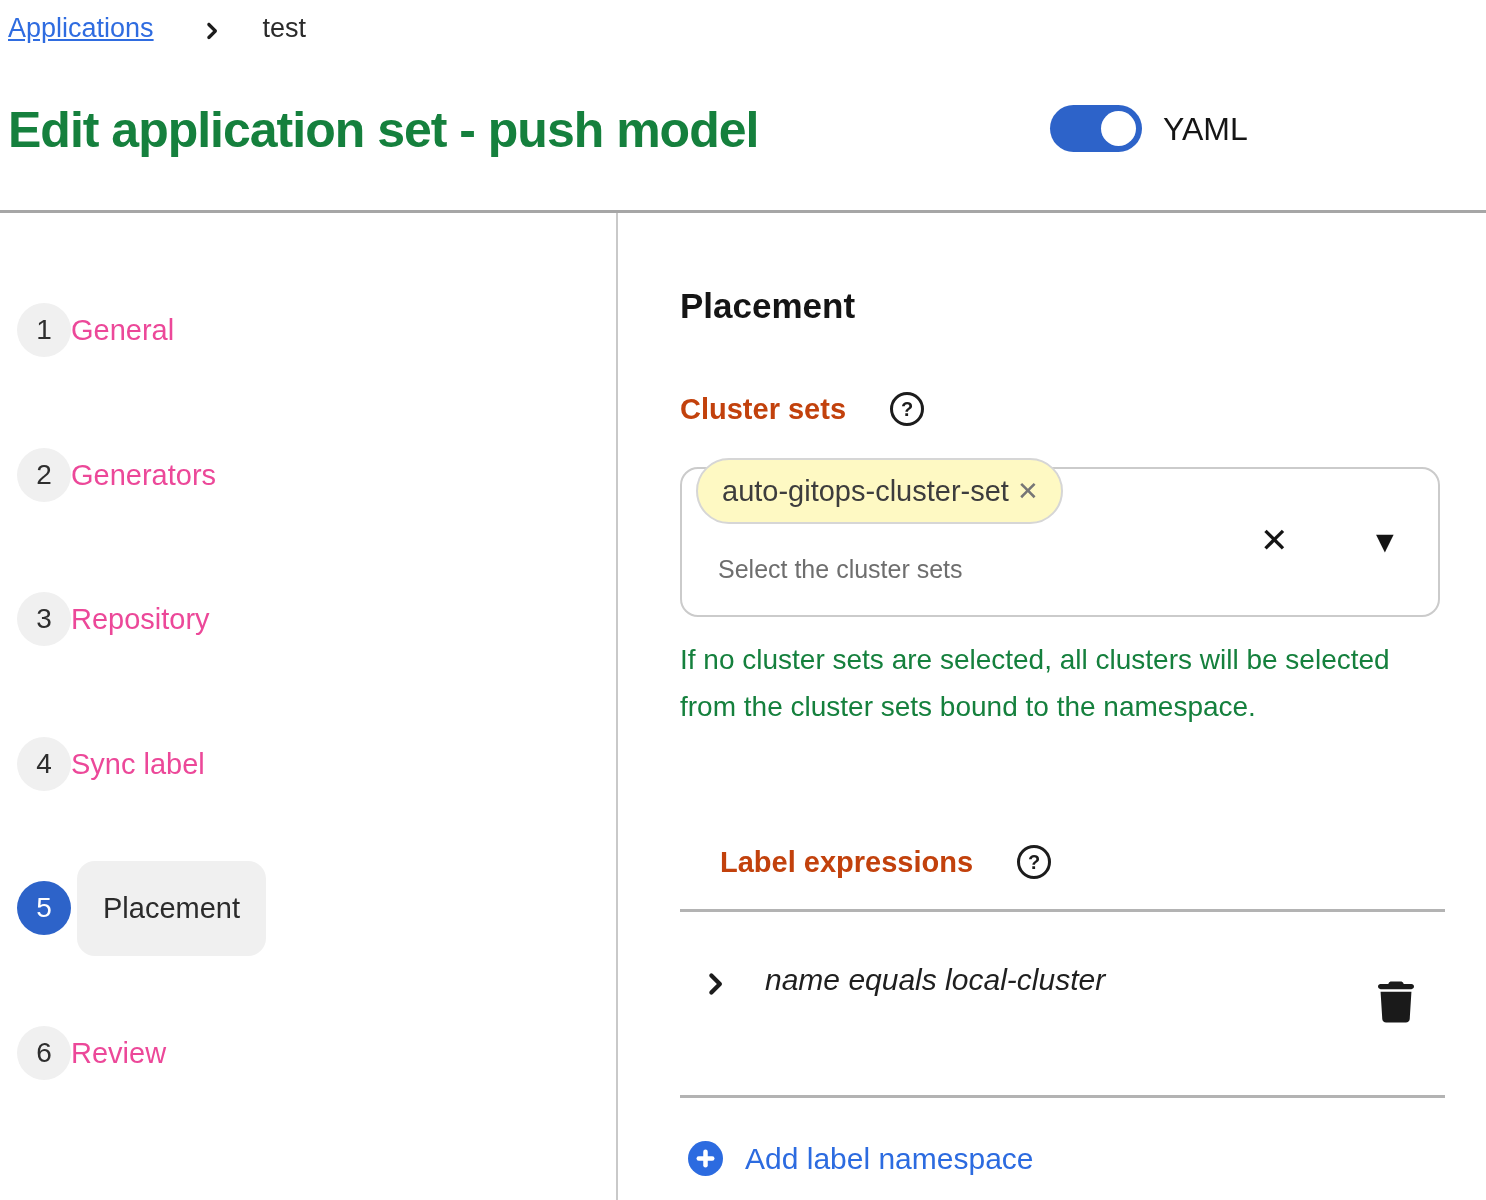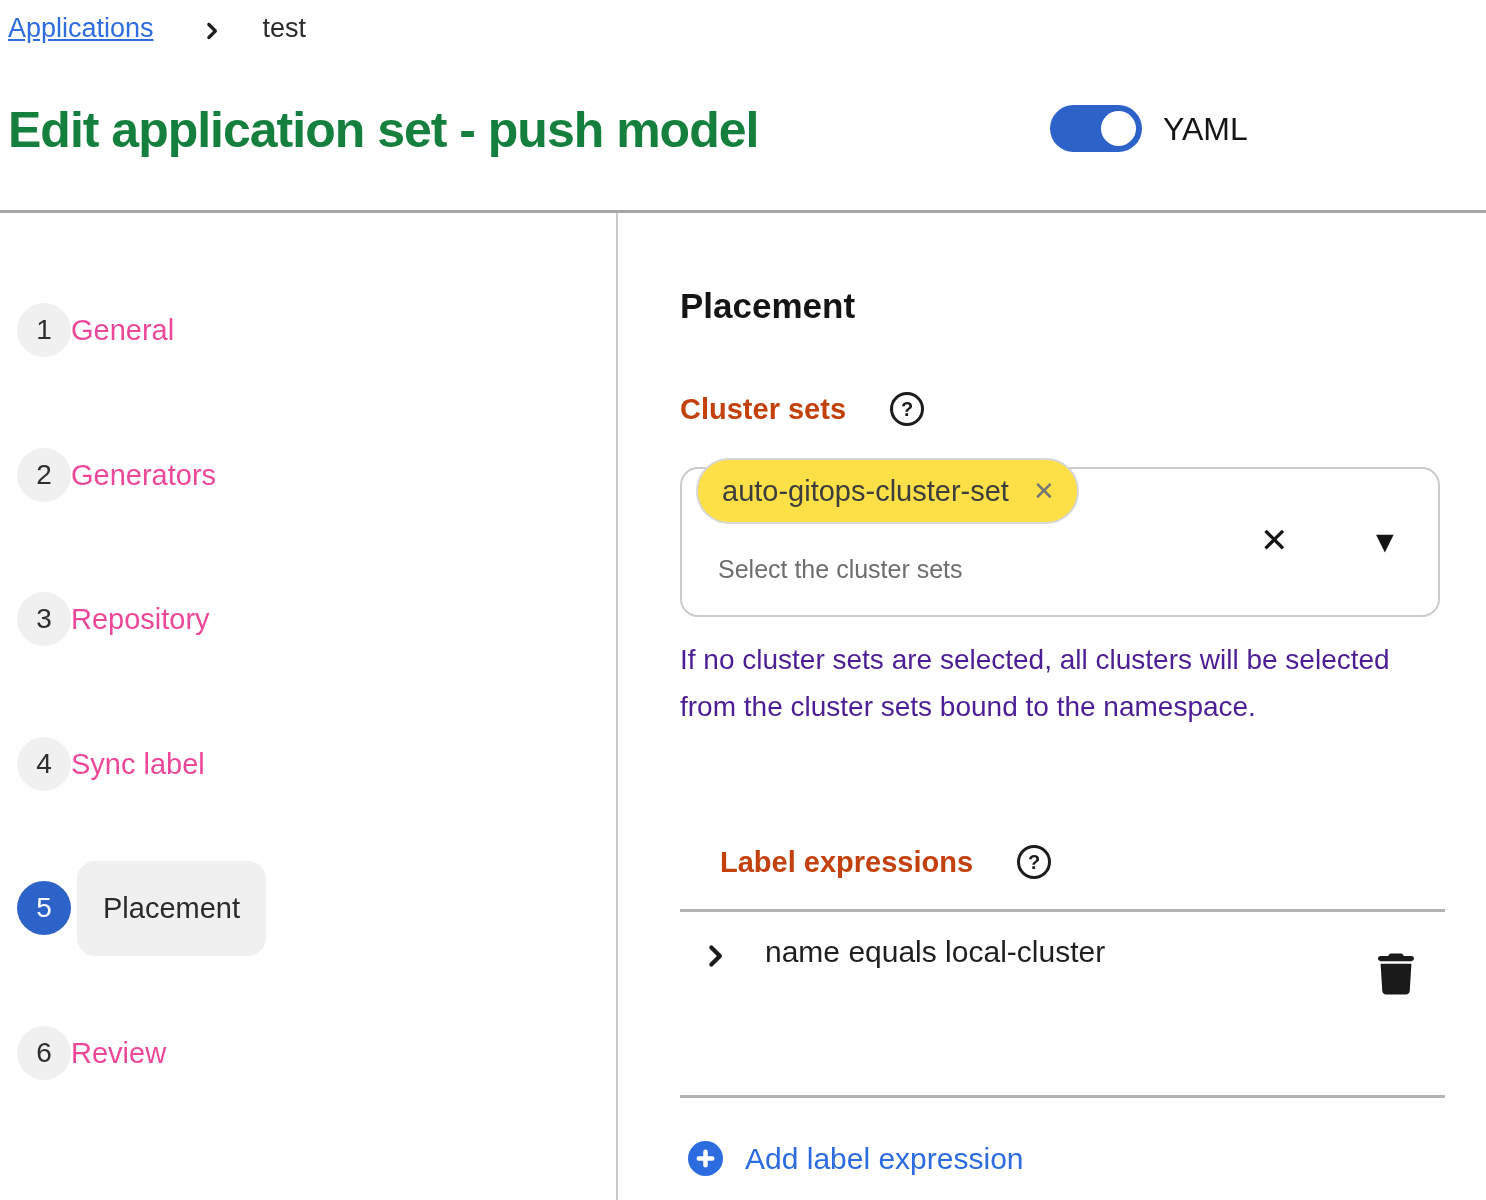--- a/index.html
+++ b/index.html
@@ -159,25 +159,25 @@
     border-radius: 18px;
     background: #ffffff;
     cursor: text;
   }
   .chip {
     position: absolute;
     left: 14px; top: -11px;
     height: 66px;
     border: 2px solid #d6d6d6;
     border-radius: 33px;
-    background: #fde047;
+    background: #fef9c3;
     display: flex;
     align-items: center;
     padding: 0 22px 0 24px;
-    gap: 24px;
+    gap: 8px;
   }
   .chip-text { font-size: 29px; color: #3d3d3d; white-space: nowrap; }
   .chip-remove {
     font-size: 26px;
     font-weight: 700;
     color: #767676;
     cursor: pointer;
     line-height: 1;
   }
   .select-placeholder {
@@ -204,34 +204,34 @@
     cursor: pointer;
     line-height: 1;
   }
 
   .helper-text {
     position: absolute;
     left: 680px; top: 636px;
     width: 730px;
     font-size: 28px;
     line-height: 47px;
-    color: #4c1d95;
+    color: #15803d;
   }
 
   .hr {
     position: absolute;
     left: 680px;
     width: 765px; height: 2.5px;
     background: #b3b3b3;
   }
 
   .expr-row {
     position: absolute;
-    left: 680px; top: 927px;
-    width: 765px; height: 60px;
+    left: 680px; top: 955px;
+    width: 765px; height: 60px; font-style: italic;
   }
   .expr-chevron {
     position: absolute;
     left: 24px; top: 12px;
     cursor: pointer;
     display: flex;
   }
   .expr-summary {
     position: absolute;
     left: 85px; top: 8px;
@@ -352,16 +352,16 @@
   <div class="hr" style="top:1095px"></div>
 
   <div class="add-row">
     <span style="display:flex">
       <svg width="35" height="35" viewBox="0 0 35 35">
         <circle cx="17.5" cy="17.5" r="17.5" fill="#2c6be0"></circle>
         <rect x="8.5" y="15.25" width="18" height="4.5" rx="2.25" fill="#ffffff"></rect>
         <rect x="15.25" y="8.5" width="4.5" height="18" rx="2.25" fill="#ffffff"></rect>
       </svg>
     </span>
-    <span class="add-label">Add label expression</span>
+    <span class="add-label">Add label namespace</span>
   </div>
 
 </div>
 
 </body></html>

